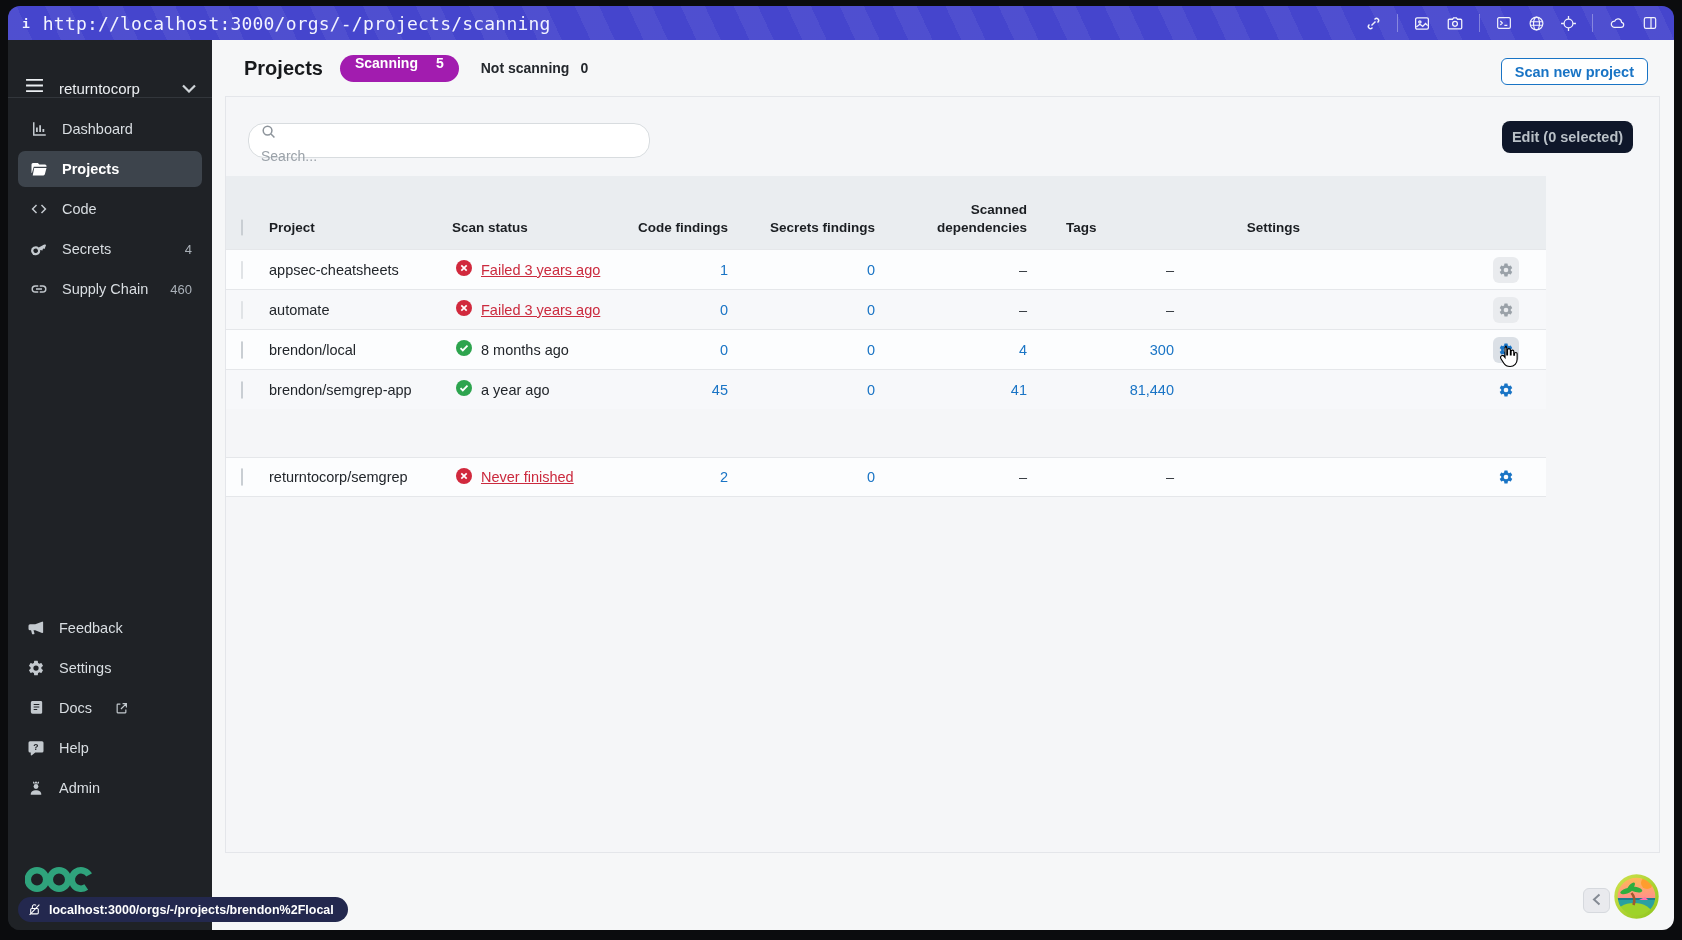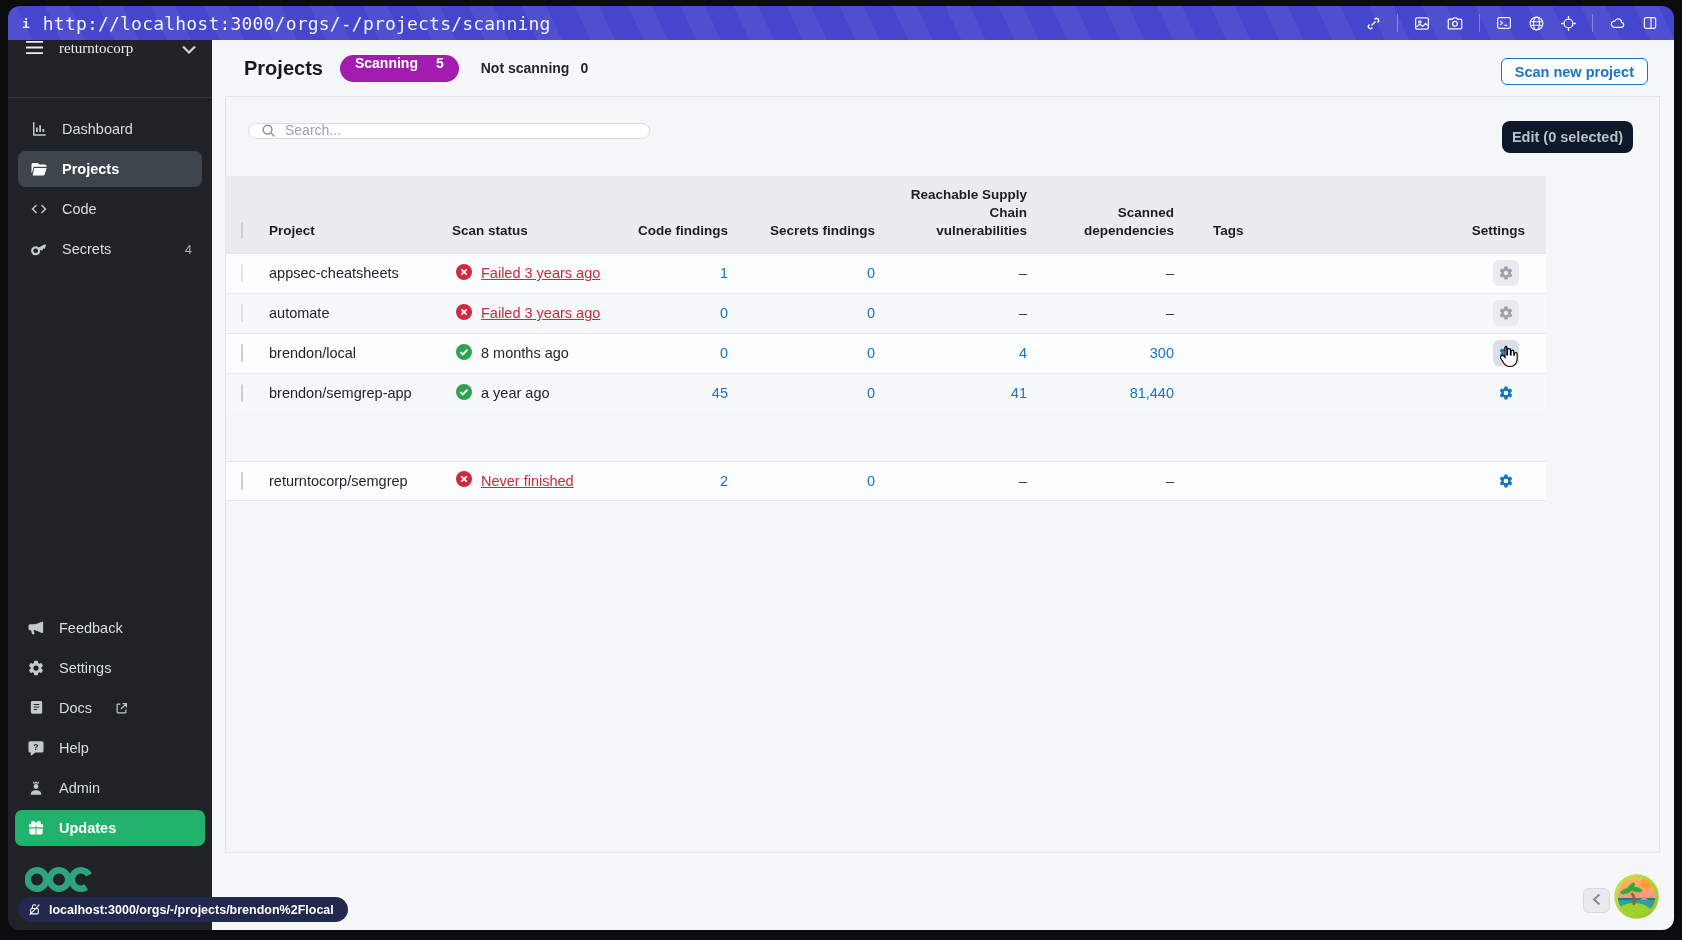--- a/index.html
+++ b/index.html
@@ -16,21 +16,21 @@
   .info-glyph { font-family:"DejaVu Sans Mono", monospace; font-weight:bold; font-size:13px; margin-right:13px; }
   .url-text { font-family:"DejaVu Sans Mono", monospace; font-size:18px; letter-spacing:.2px; }
   .urlbar-icons { margin-left:auto; display:flex; align-items:center; gap:15px; color:#fff; opacity:.93; }
   .urlbar-icons svg { display:block; }
   .vdiv { width:1px; height:18px; background:rgba(255,255,255,.35); }
 
   .app { display:flex; height:890px; }
 
   
   .sidebar { width:204px; flex-shrink:0; background:#1f2226; color:#dde1e5; position:relative; }
-  .org-header { height:58px; display:flex; align-items:flex-start; padding:0 16px 0 17px; border-bottom:1px solid #32363b;font-family:Liberation Serif, serif; }
+  .org-header { height:58px; display:flex; align-items:flex-end; padding:0 16px 0 17px; border-bottom:1px solid #32363b; }
   .org-name { font-size:15px; color:#eceff2; margin-left:15px; }
   .org-header .chev { margin-left:auto; color:#cfd4d8; }
   .nav { padding:13px 10px 0; }
   .nav-item { height:36px; margin-bottom:4px; display:flex; align-items:center; gap:14px;
               padding:0 10px 0 12px; border-radius:7px; font-size:14.5px; color:#d9dee2; cursor:default; }
   .nav-item .ic { width:18px; height:18px; color:#c3c9ce; display:flex; align-items:center; justify-content:center; }
   .nav-item.active { background:#3d444c; color:#fff; font-weight:bold; }
   .nav-item.active .ic { color:#fff; }
   .nav-badge { margin-left:auto; font-size:13px; color:#aab1b8; }
   .nav-item.green { background:#21b36b; color:#fff; font-weight:bold; }
@@ -51,23 +51,23 @@
   .tab-pill { background:#a21caf; color:#fff; border-radius:15px; height:27px; display:flex;
               align-items:flex-start; gap:18px; padding:0 15px; font-size:14px; font-weight:bold; cursor:pointer; }
   .tab-plain { margin-left:22px; display:flex; gap:11px; font-size:14px; font-weight:bold; color:#24282d; cursor:pointer; }
   .scan-new-btn { position:absolute; right:26px; top:18px; height:27px; padding:0 13px;
     background:#fff; border:1.5px solid #1974c5; border-radius:6px; color:#1974c5;
     font-size:14.5px; font-weight:bold; font-family:inherit; cursor:pointer; }
 
   .panel { position:absolute; left:13px; top:56px; right:14px; bottom:77px;
            background:#f5f6f8; border:1px solid #e4e6ea; }
 
-  .search-box { position:absolute; left:22px; top:26px; width:402px; height:16px;
+  .search-box { position:absolute; left:22px; top:26px; width:402px; height:35px;
     background:#fff; border:1px solid #d8dcdf; border-radius:16px;
-    display:flex; align-items:flex-end; padding:0 12px; gap:9px; }
+    display:flex; align-items:flex-start; padding:0 12px; gap:9px;flex-direction:column; }
   .search-box input { border:none; outline:none; flex:1; font-size:14px; font-family:inherit; color:#33383d; background:transparent; }
   .search-box input::placeholder { color:#9ba2a9; }
   .edit-btn { position:absolute; right:26px; top:24px; width:131px; height:32px;
     background:#0f172a; border:none; border-radius:8px; color:#b9c0c7;
     font-size:14.5px; font-weight:bold; font-family:inherit; }
 
   
   .table { position:absolute; left:0; top:79px; right:113px; font-size:14.5px; }
   .grid { display:grid; grid-template-columns:43px 183px 160px 116px 147px 152px 147px 147px 1fr; align-items:center; }
   .thead { background:#eaedf0; align-items:end; padding:10px 0 12px; min-height:73px;
@@ -208,20 +208,29 @@
         </div>
         <div class="nav-item">
           <span class="ic">
               <svg width="18" height="18" viewBox="0 0 24 24" fill="currentColor">
                 <path d="M21 10h-8.35A5.99 5.99 0 0 0 7 6a6 6 0 1 0 5.65 8H13l2 2 2-2 1.5 1.5L21.5 13 23 11.5 21 10zM7 15a3 3 0 1 1 0-6 3 3 0 0 1 0 6z" transform="rotate(-28 12 12)"></path>
               </svg>
             </span>
           <span>Secrets</span>
           <span class="nav-badge">4</span>
         </div>
+        <div class="nav-item">
+          <span class="ic">
+              <svg width="18" height="18" viewBox="0 0 24 24" fill="currentColor">
+                <path d="M3.9 12c0-1.71 1.39-3.1 3.1-3.1h4V7H7a5 5 0 0 0 0 10h4v-1.9H7c-1.71 0-3.1-1.39-3.1-3.1zM8 13h8v-2H8v2zm9-6h-4v1.9h4c1.71 0 3.1 1.39 3.1 3.1s-1.39 3.1-3.1 3.1h-4V17h4a5 5 0 0 0 0-10z"></path>
+              </svg>
+            </span>
+          <span>Supply Chain</span>
+          <span class="nav-badge">460</span>
+        </div>
       </div>
 
       <div class="sidebar-bottom">
         <div class="nav-item">
           <span class="ic">
               <svg width="18" height="18" viewBox="0 0 24 24" fill="currentColor">
                 <path d="M20 3.5a1 1 0 0 1 1.5.87v13.26A1 1 0 0 1 20 18.5l-9-3.5H8.7l1.2 4.1a1 1 0 0 1-.96 1.28H7.6a1 1 0 0 1-.96-.72L5.4 15H4a2 2 0 0 1-2-2v-4a2 2 0 0 1 2-2h7l9-3.5z"></path>
               </svg>
             </span>
           <span>Feedback</span>
@@ -259,28 +268,20 @@
         </div>
         <div class="nav-item">
           <span class="ic">
               <svg width="18" height="18" viewBox="0 0 24 24" fill="currentColor">
                 <path d="M8 3l2 2 2-2 2 2 2-2v3H8V3z"></path>
                 <circle cx="12" cy="10" r="3.2"></circle>
                 <path d="M5 20c0-3 3.1-5 7-5s7 2 7 5v1H5v-1z"></path>
               </svg>
             </span>
           <span>Admin</span>
-        </div>
-        <div class="nav-item green">
-          <span class="ic">
-              <svg width="18" height="18" viewBox="0 0 24 24" fill="currentColor">
-                <path d="M20 7h-1.6a3 3 0 0 0-4.6-3.7L12 5.2l-1.8-1.9A3 3 0 0 0 5.6 7H4a1.6 1.6 0 0 0-1.6 1.6V11h9V8.8h1.2V11h9V8.6A1.6 1.6 0 0 0 20 7zM11.4 12.8H3.2v5.6A2.1 2.1 0 0 0 5.3 20.5h6.1v-7.7zm1.2 7.7h6.1a2.1 2.1 0 0 0 2.1-2.1v-5.6h-8.2v7.7z"></path>
-              </svg>
-            </span>
-          <span>Updates</span>
         </div>
       </div>
 
       <div class="logo">
         <svg width="70" height="27" viewBox="0 0 70 27" fill="none" stroke="#2fa37c" stroke-width="6.5">
           <circle cx="12" cy="13.5" r="9.2"></circle>
           <circle cx="34" cy="13.5" r="9.2"></circle>
           <circle cx="56" cy="13.5" r="9.2" stroke-dasharray="44 14" transform="rotate(55 56 13.5)"></circle>
         </svg>
       </div>
@@ -312,21 +313,20 @@
         </div>
         <button class="edit-btn">Edit (0 selected)</button>
 
         <div class="table">
           <div class="grid thead">
             <div class="th-check"><span class="checkbox"></span></div>
             <div class="th">Project</div>
             <div class="th">Scan status</div>
             <div class="th num">Code findings</div>
             <div class="th num">Secrets findings</div>
-            <div class="th num wrap3">Reachable Supply Chain vulnerabilities</div>
             <div class="th num wrap2">Scanned dependencies</div>
             <div class="th tags">Tags</div>
             <div class="th settings">Settings</div>
           </div>
 
           <div class="grid trow">
             <div class="cell-check"><span class="checkbox muted"></span></div>
             <div class="proj">appsec-cheatsheets</div>
             <div class="status">
                 <span><svg width="16" height="16" viewBox="0 0 16 16">

